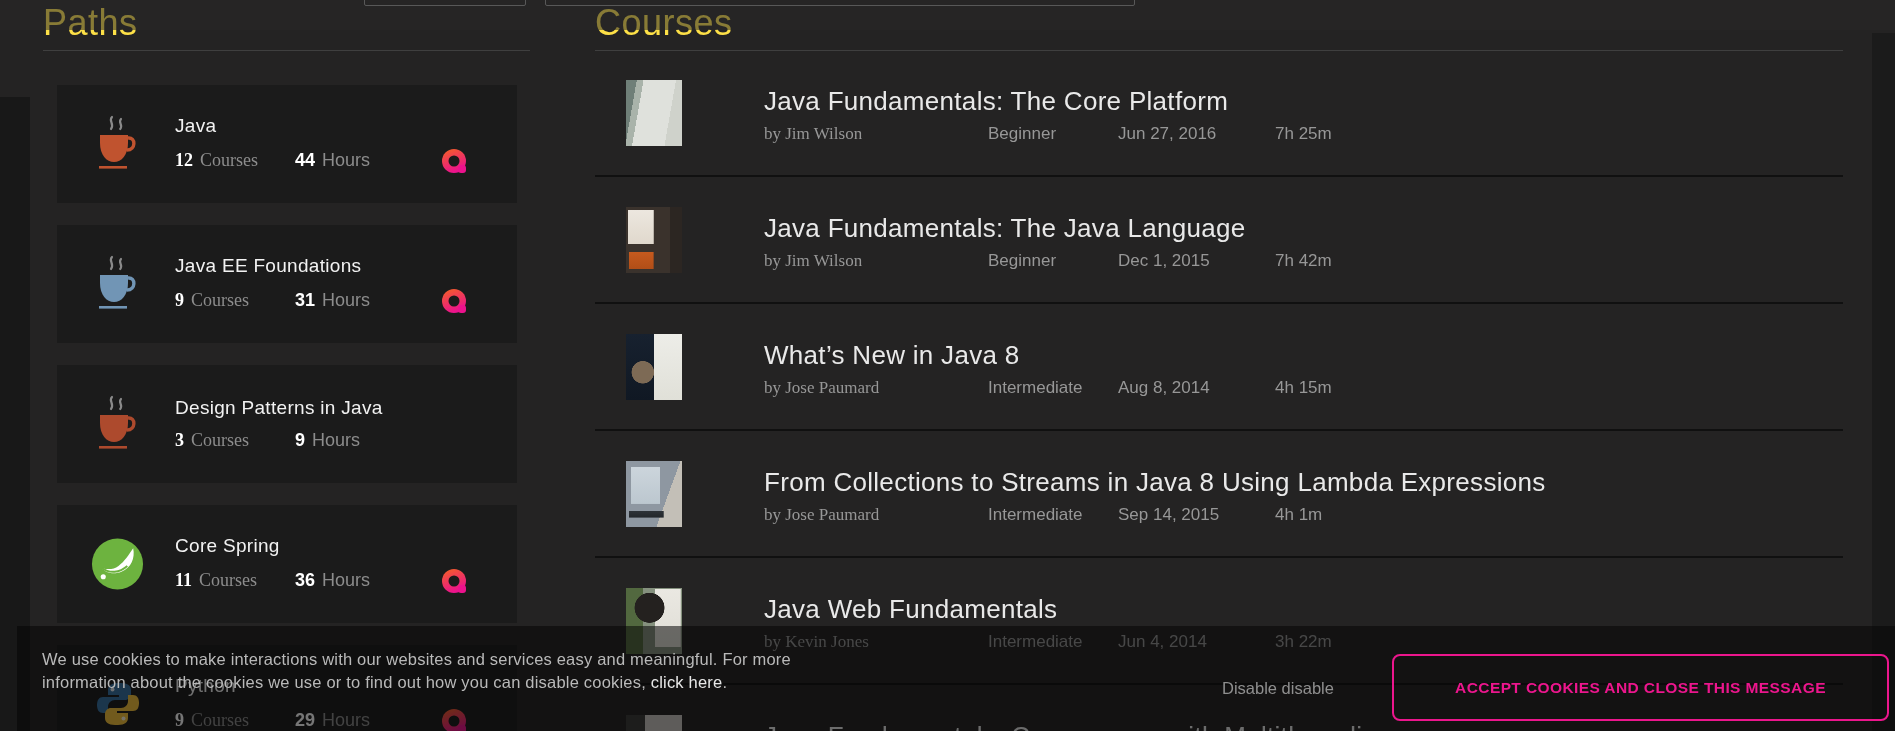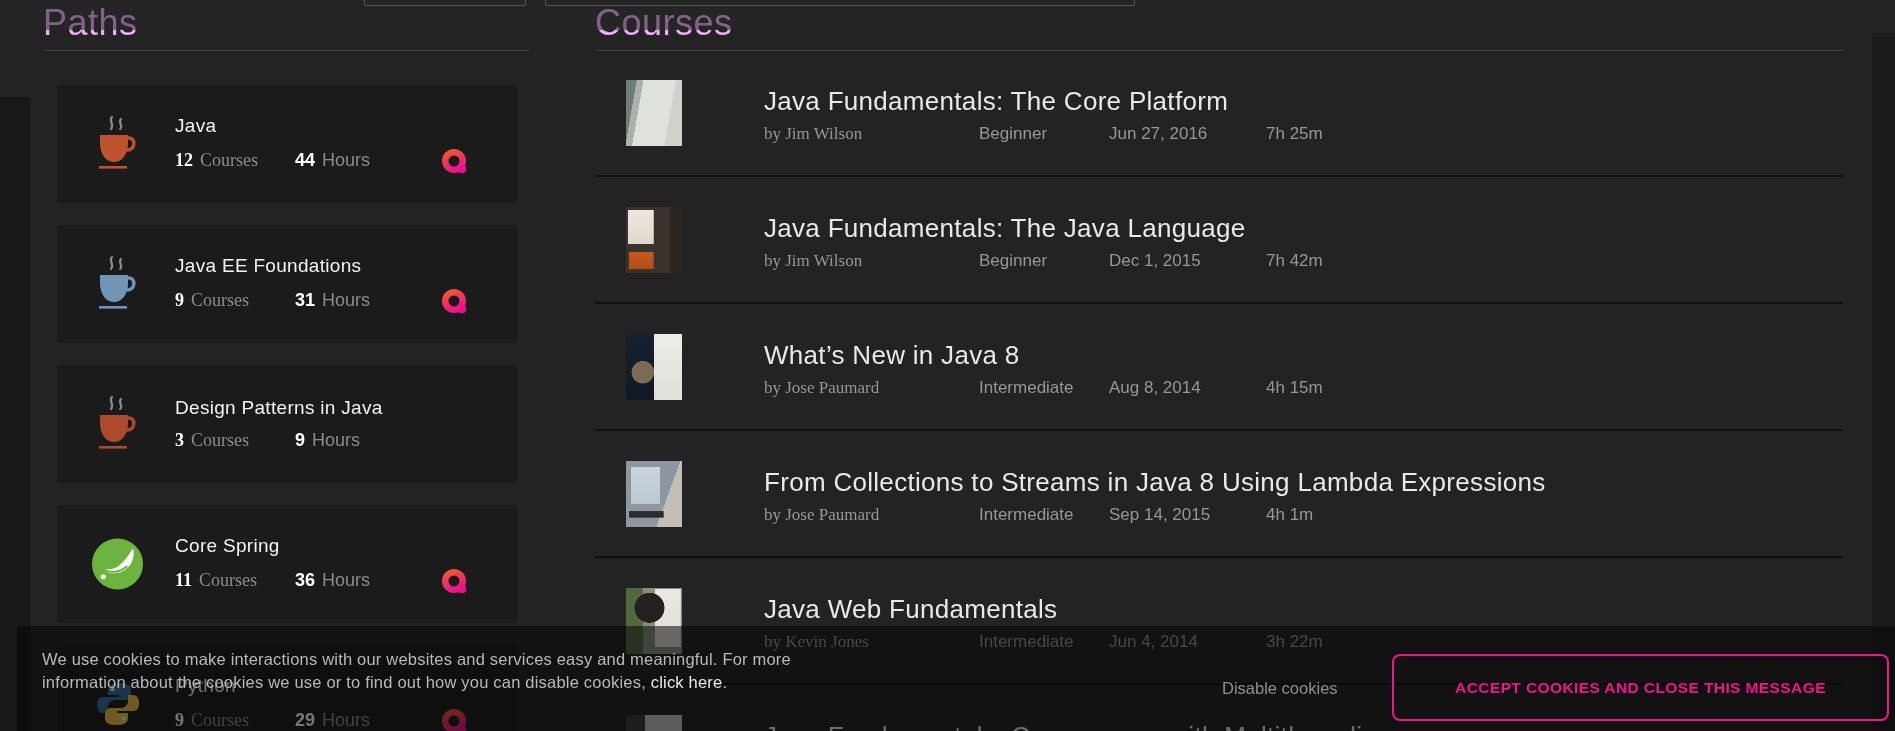--- a/index.html
+++ b/index.html
@@ -13,21 +13,21 @@
   .edge-left{left:0;top:97px;bottom:0;width:30px;}
   .edge-right{left:1872px;top:33px;bottom:0;width:23px;background:#1b1b1b;}
 
   
   .topband{position:absolute;left:0;top:0;width:100%;height:30px;background:rgba(40,40,40,0.55);z-index:3;}
   .top-tab{position:absolute;top:-26px;height:30px;border:1px solid #585858;border-radius:2px;background:transparent;}
   .top-tab.t1{left:364px;width:160px;}
   .top-tab.t2{left:545px;width:588px;}
 
   .col-heading{
-    position:absolute;top:2px;font-size:36px;font-weight:400;color:#f0abfc;
+    position:absolute;top:2px;font-size:36px;font-weight:400;color:#fde047;
     letter-spacing:0.5px;z-index:2;
   }
   .heading-rule{position:absolute;top:50px;height:1px;background:#3f3f3f;}
 
   
   .path-card{
     position:absolute;left:57px;width:460px;height:118px;background:#1b1b1b;
     display:flex;align-items:center;box-sizing:border-box;padding-left:33px;
     cursor:pointer;
   }
@@ -67,21 +67,21 @@
       radial-gradient(circle at 42% 30%, #24211f 0 26%, rgba(0,0,0,0) 27%),
       linear-gradient(#eae8e2,#dfddd5),
       linear-gradient(90deg,#52683f 0 30%,#85917e 30% 100%);
     background-size:100% 100%, 46% 88%, 100% 100%;
     background-position:0 0, 96% 12%, 0 0;background-repeat:no-repeat;}
   .thumb.t6{background:linear-gradient(90deg,#3a3a38 0 34%,#c9c6c0 34% 100%);}
   .course-text{position:absolute;left:138px;top:0;right:0;}
   .course-title{position:absolute;top:6px;left:0;font-size:26px;font-weight:400;color:#e9e9e9;letter-spacing:0.3px;white-space:nowrap;}
   .course-meta{position:absolute;top:44px;left:0;display:flex;font-size:17px;color:#979797;white-space:nowrap;}
   .m-author{width:215px;font-family:Liberation Serif, serif;}
-  .m-level{width:130px;}
+  .m-level{width:130px;margin-left:9px;}
   .m-date{width:157px;}
   .row-sep{position:absolute;left:595px;width:1248px;height:2px;background:#101010;}
 
   
   .cookie-overlay{
     position:absolute;left:17px;top:626px;width:100%;height:105px;
     background:rgba(6,6,6,0.55);z-index:5;
   }
   .cookie-msg{position:absolute;left:25px;top:22px;font-size:16.5px;line-height:23px;color:#b9b9b9;letter-spacing:0.2px;}
   .cookie-link{color:#e8e8e8;cursor:pointer;}
@@ -339,17 +339,17 @@
     <div class="course-text">
       <div class="course-title">Java Fundamentals: Concurrency with Multithreading</div>
     </div>
   </div>
 
   <div class="cookie-overlay">
     <div class="cookie-msg">
       <span>We use cookies to make interactions with our websites and services easy and meaningful. For more</span><br>
       <span>information about the cookies we use or to find out how you can disable cookies, </span><span class="cookie-link">click here</span><span>.</span>
     </div>
-    <div class="disable-link">Disable cookies</div>
+    <div class="disable-link">Disable disable</div>
     <button class="accept-btn">ACCEPT COOKIES AND CLOSE THIS MESSAGE</button>
   </div>
 
 </div>
 
 </body></html>

